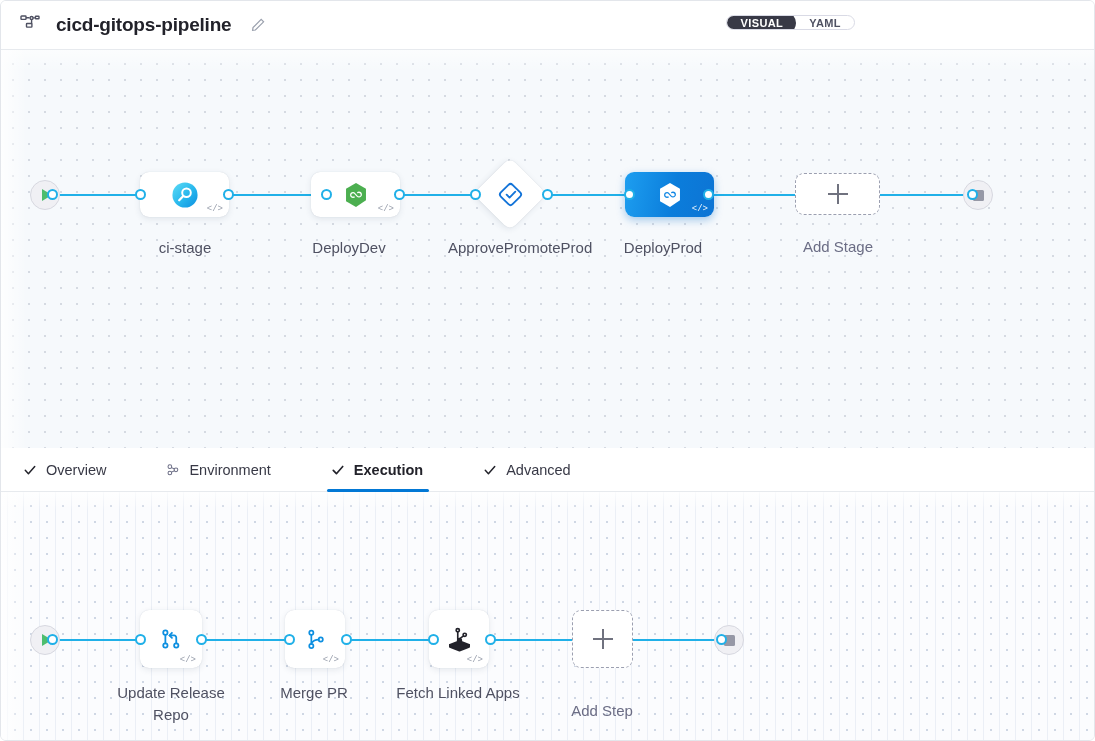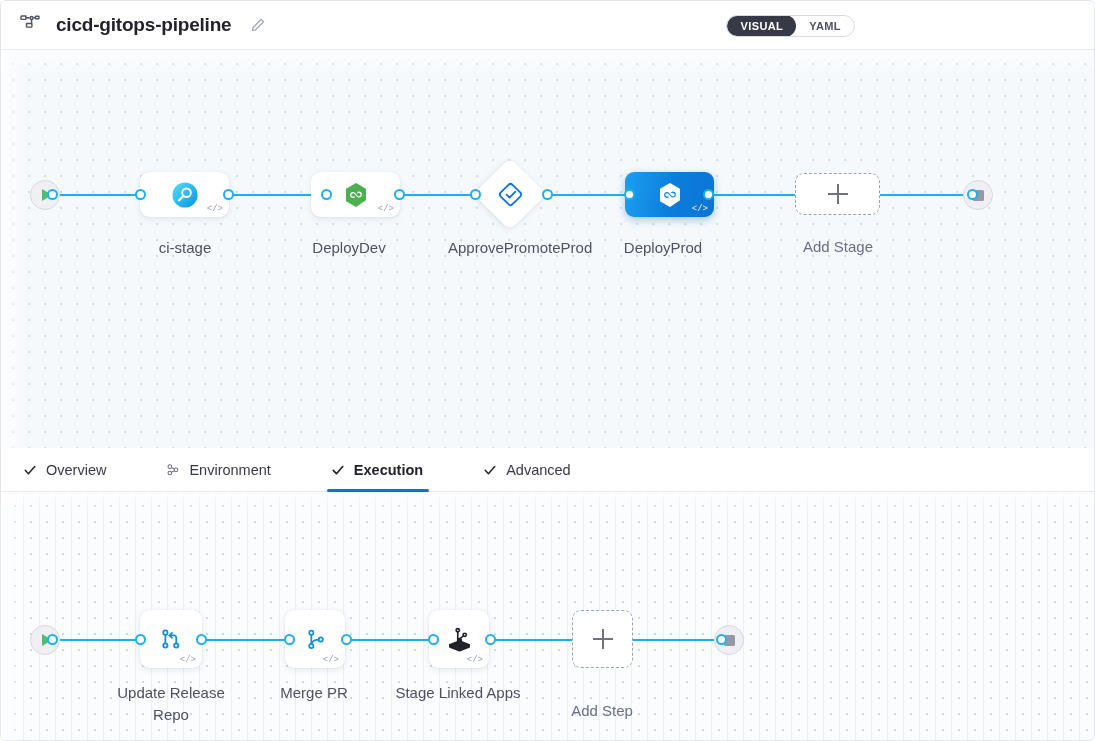--- a/index.html
+++ b/index.html
@@ -33,21 +33,21 @@
   .pipeline-title {
     font-size: 19px; font-weight: bold; color: #22222a;
     letter-spacing: -0.2px;
   }
   .edit-pencil { width: 16px; height: 16px; color: #9aa0ad; margin-left: 6px; cursor: pointer; }
 
   .toggle-wrap {
     position: absolute; right: 241px; top: 14px;
     display: flex; align-items: center;
     border: 1px solid #d9dae5; border-radius: 12px;
-    background: #ffffff; height: 22px; padding: 0;
+    background: #ffffff; height: 15px; padding: 0;
     overflow: hidden;
     text-align: center;
   }
   .toggle-opt {
     font-size: 11px; font-weight: bold; letter-spacing: 0.4px;
     padding: 0 13px; height: 22px; line-height: 22px;
     color: #4f5162; cursor: pointer; border-radius: 12px;
   }
   .toggle-opt.active { background: #383946; color: #ffffff; }
 
@@ -407,21 +407,21 @@
           <path d="M6 21.4v2.2l10 3.9 10-3.9v-2.2" fill="#22222a"></path>
           <circle cx="16" cy="17" r="1.9" fill="#22222a"></circle>
           <circle cx="14.2" cy="6.4" r="1.7"></circle>
           <circle cx="21.4" cy="11.2" r="1.7"></circle>
           <path d="M14.2 8.1v7.2M15.6 15.6l4.6-3.3"></path>
         </svg>
       </span>
       <span class="codebadge">&lt;/&gt;</span>
     </div>
     <div class="port" style="left:484px; top:142px;"></div>
-    <div class="nlabel" style="left:391px; top:190px; width:132px;">Stage Linked Apps</div>
+    <div class="nlabel" style="left:391px; top:190px; width:132px;">Fetch Linked Apps</div>
 
     <div class="addnode" style="left:571px; top:118px; width:61px; height:58px;">
       <span class="plus"></span>
     </div>
     <div class="nlabel muted" style="left:536px; top:188px; width:130px;margin-top:20px;">Add Step</div>
 
     <div class="port" style="left:715px; top:142px;"></div>
     <div class="terminal" style="left:713px; top:133px;">
       <span class="stop-sq"></span>
     </div>

